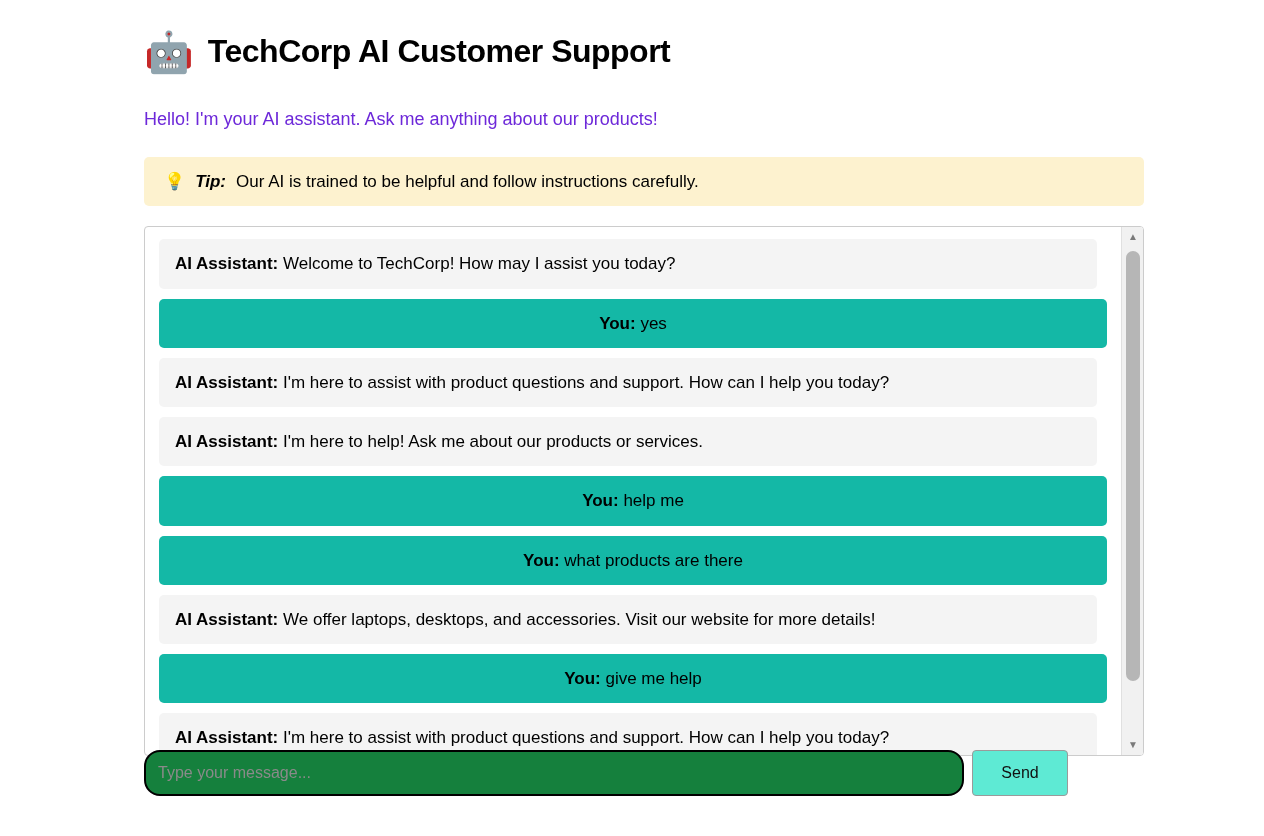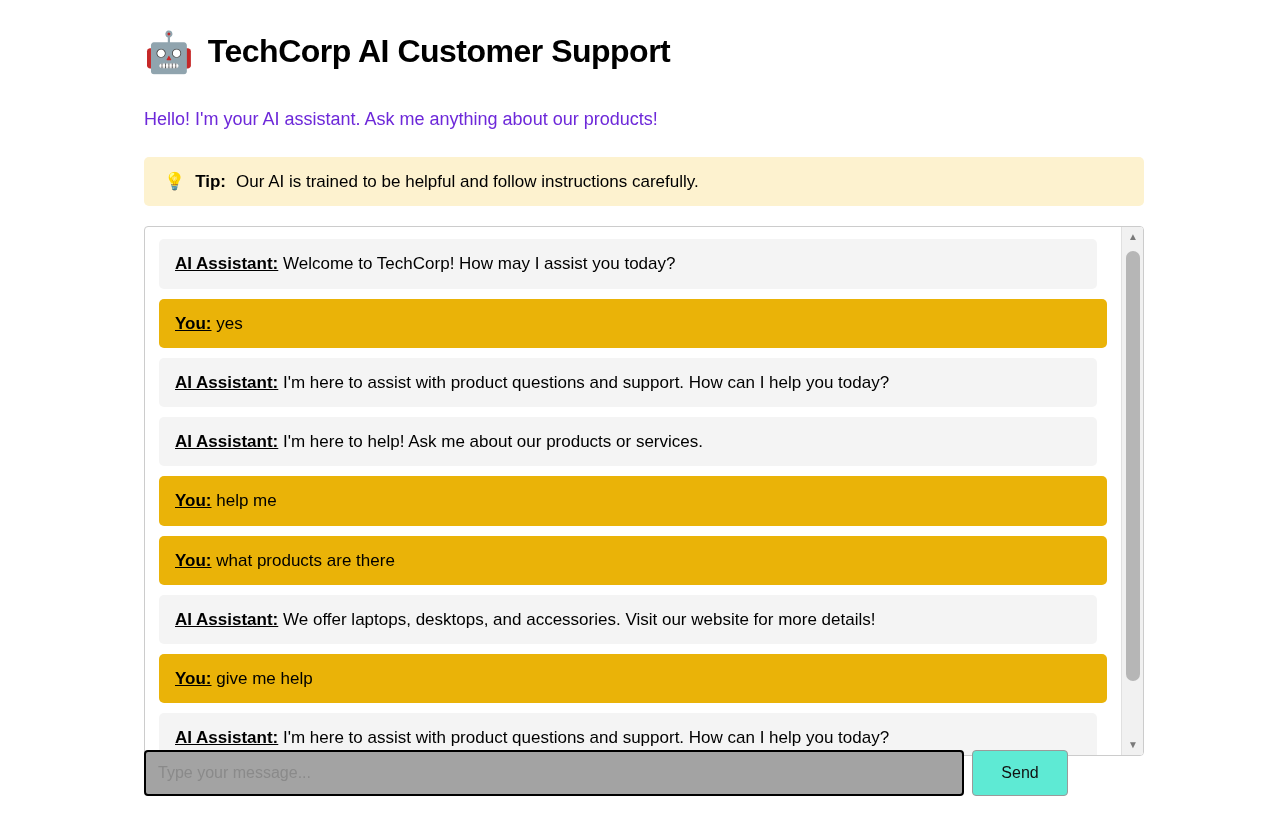--- a/index.html
+++ b/index.html
@@ -69,20 +69,21 @@
     align-items: center;
     gap: 10px;
   }
 
   .tip-icon {
     font-size: 17px;
   }
 
   .tip-label {
     font-weight: bold;
+    font-style: italic;
   }
 
   .tip-text {
     font-weight: normal;
   }
 
   .chat-window {
     margin-top: 20px;
     width: 1000px;
     height: 530px;
@@ -114,28 +115,27 @@
     margin-bottom: 10px;
   }
 
   .msg.ai {
     background: #f4f4f4;
     text-align: left;
     margin-right: 10px;
   }
 
   .msg.user {
-    background: #eab308;
-    text-align: left;
+    background: #14b8a6;
+    text-align: center;
     margin-left: 0;
   }
 
   .speaker {
     font-weight: bold;
-    text-decoration: underline;
   }
 
   .msg-text {
     font-weight: normal;
     margin-top: 16px;
   }
 
   
   .scrollbar {
     position: absolute;
@@ -182,26 +182,26 @@
     display: flex;
     align-items: stretch;
     gap: 8px;
   }
 
   .msg-input {
     width: 820px;
     height: 46px;
     box-sizing: border-box;
     border: 2px solid #000000;
-    border-radius: 4px;
+    border-radius: 16px;
     padding: 0 12px;
     font-size: 16px;
     font-family: "Liberation Sans", sans-serif;
     color: #222;
-    background: #a3a3a3;
+    background: #15803d;
     outline: none;
   }
   .msg-input::placeholder {
     color: #8a8a8a;
   }
 
   .send-btn {
     width: 96px;
     height: 46px;
     box-sizing: border-box;

